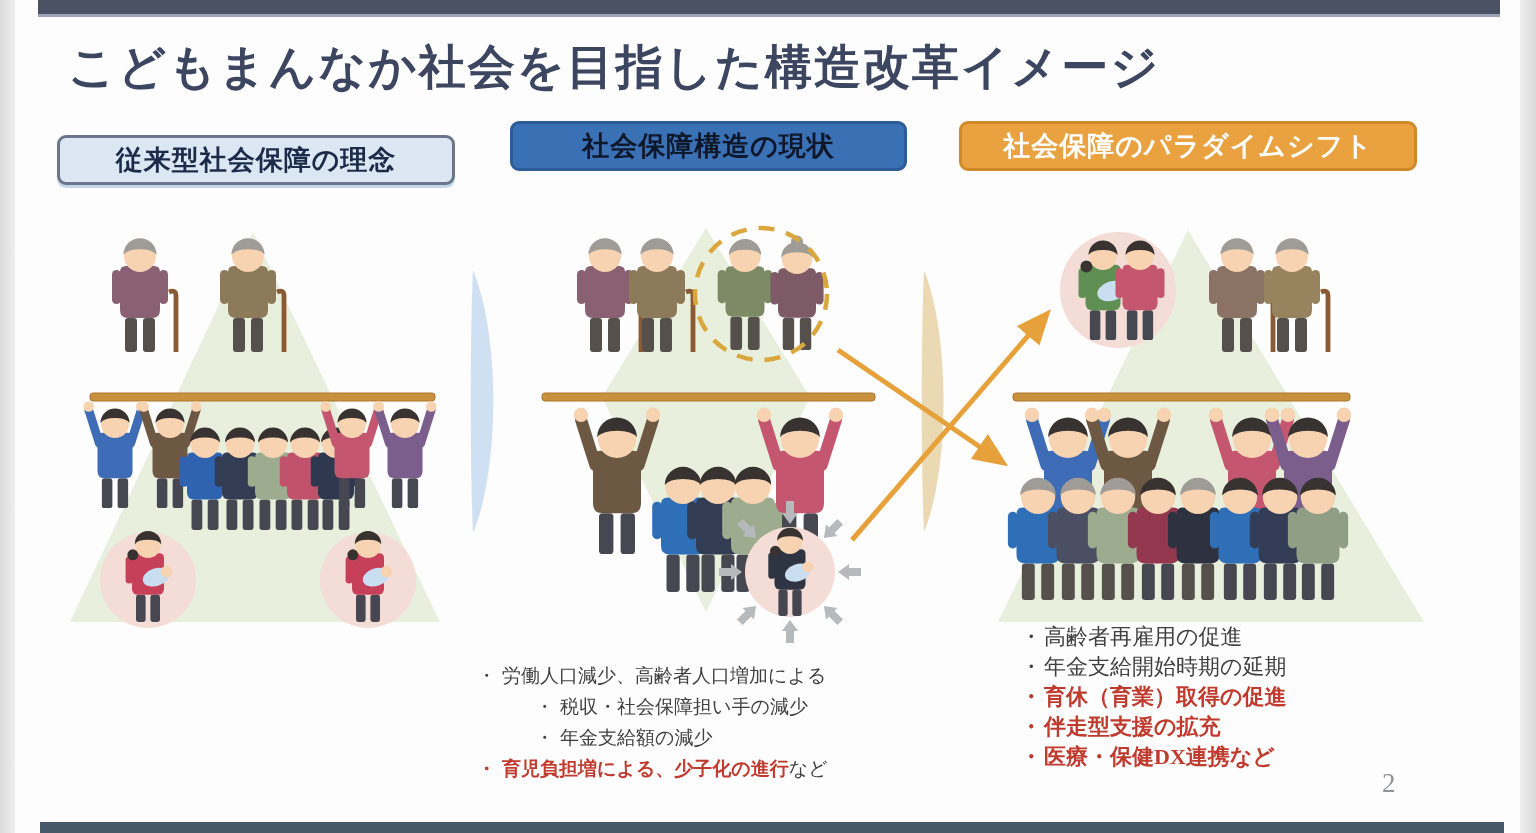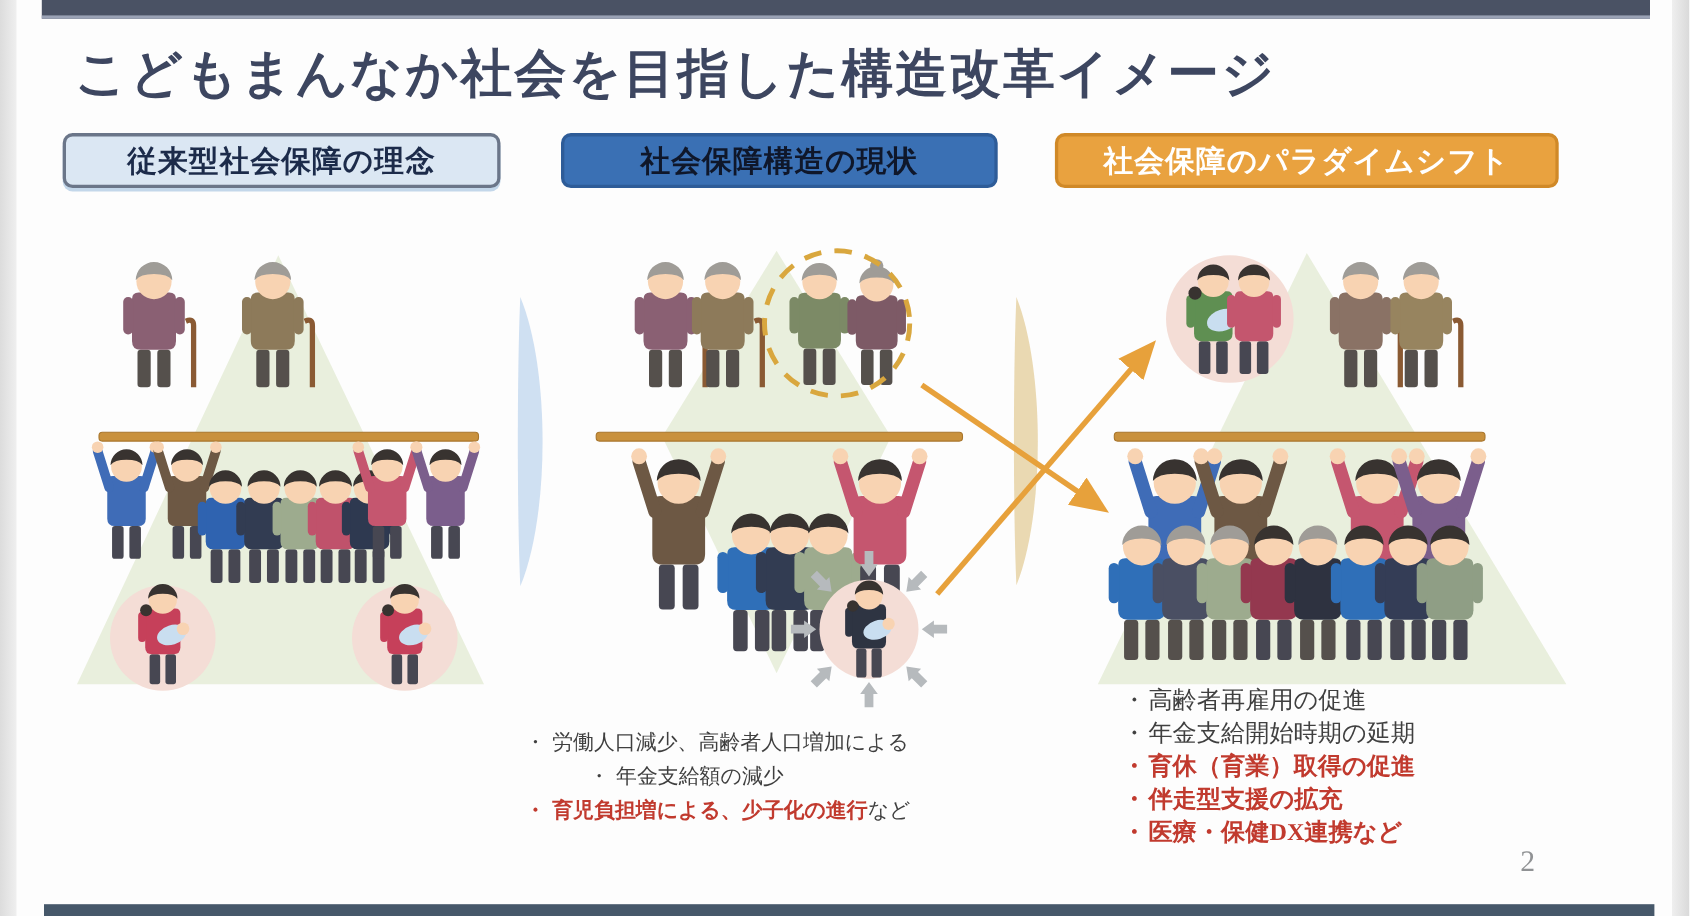--- a/index.html
+++ b/index.html
@@ -22,21 +22,21 @@
   .title{
     position:absolute;left:68px;top:36px;margin:0;
     font-size:47px;font-weight:800;color:#3d4660;letter-spacing:2px;white-space:nowrap;
   }
   .hdr{
     position:absolute;top:121px;height:50px;border-radius:9px;
     display:flex;align-items:center;justify-content:center;
     font-size:27px;font-weight:700;letter-spacing:1px;box-sizing:border-box;
   }
   .hdr1{left:57px;width:398px;background:#dbe7f3;border:3px solid #6b7689;color:#1c2b4a;
-        box-shadow:0 3px 0 #c3d7ea;}
+        box-shadow:0 3px 0 #c3d7ea;margin-top:14px;}
   .hdr2{left:510px;width:397px;background:#3a70b4;border:3px solid #2e5c98;color:#0f172a;}
   .hdr3{left:959px;width:458px;background:#e9a23f;border:3px solid #d08928;color:#ffffff;}
   .art{position:absolute;left:40px;top:190px;width:1460px;height:470px;}
   .notes{position:absolute;color:#3f3f3f;}
   .mid-notes{left:477px;top:660px;width:490px;font-size:19px;line-height:31px;}
   .right-notes{left:1020px;top:622px;width:420px;font-size:22px;line-height:30px;}
   .nline{white-space:nowrap;}
   .nline.ind{margin-left:58px;}
   .mk{padding-right:6px;}
   .right-notes .mk{padding-right:2px;}
@@ -206,20 +206,21 @@
     </g>
 
     <g>
       <line x1="838" y1="350" x2="1002" y2="462" stroke="#e7a13b" stroke-width="5" marker-end="url(#ah)"></line>
       <line x1="852" y1="540" x2="1046" y2="315" stroke="#e7a13b" stroke-width="5" marker-end="url(#ah)"></line>
     </g>
   </svg>
 
   <div class="notes mid-notes">
     <div class="nline"><span class="mk">・</span><span>労働人口減少、高齢者人口増加による</span></div>
+    <div class="nline ind"><span class="mk">・</span><span>税収・社会保障担い手の減少</span></div>
     <div class="nline ind"><span class="mk">・</span><span>年金支給額の減少</span></div>
     <div class="nline"><span class="mk red">・</span><span class="red">育児負担増による、少子化の進行</span><span>など</span></div>
   </div>
 
   <div class="notes right-notes">
     <div class="nline"><span class="mk">・</span><span>高齢者再雇用の促進</span></div>
     <div class="nline"><span class="mk">・</span><span>年金支給開始時期の延期</span></div>
     <div class="nline"><span class="mk red">・</span><span class="red">育休（育業）取得の促進</span></div>
     <div class="nline"><span class="mk red">・</span><span class="red">伴走型支援の拡充</span></div>
     <div class="nline"><span class="mk red">・</span><span class="red">医療・保健DX連携など</span></div>

